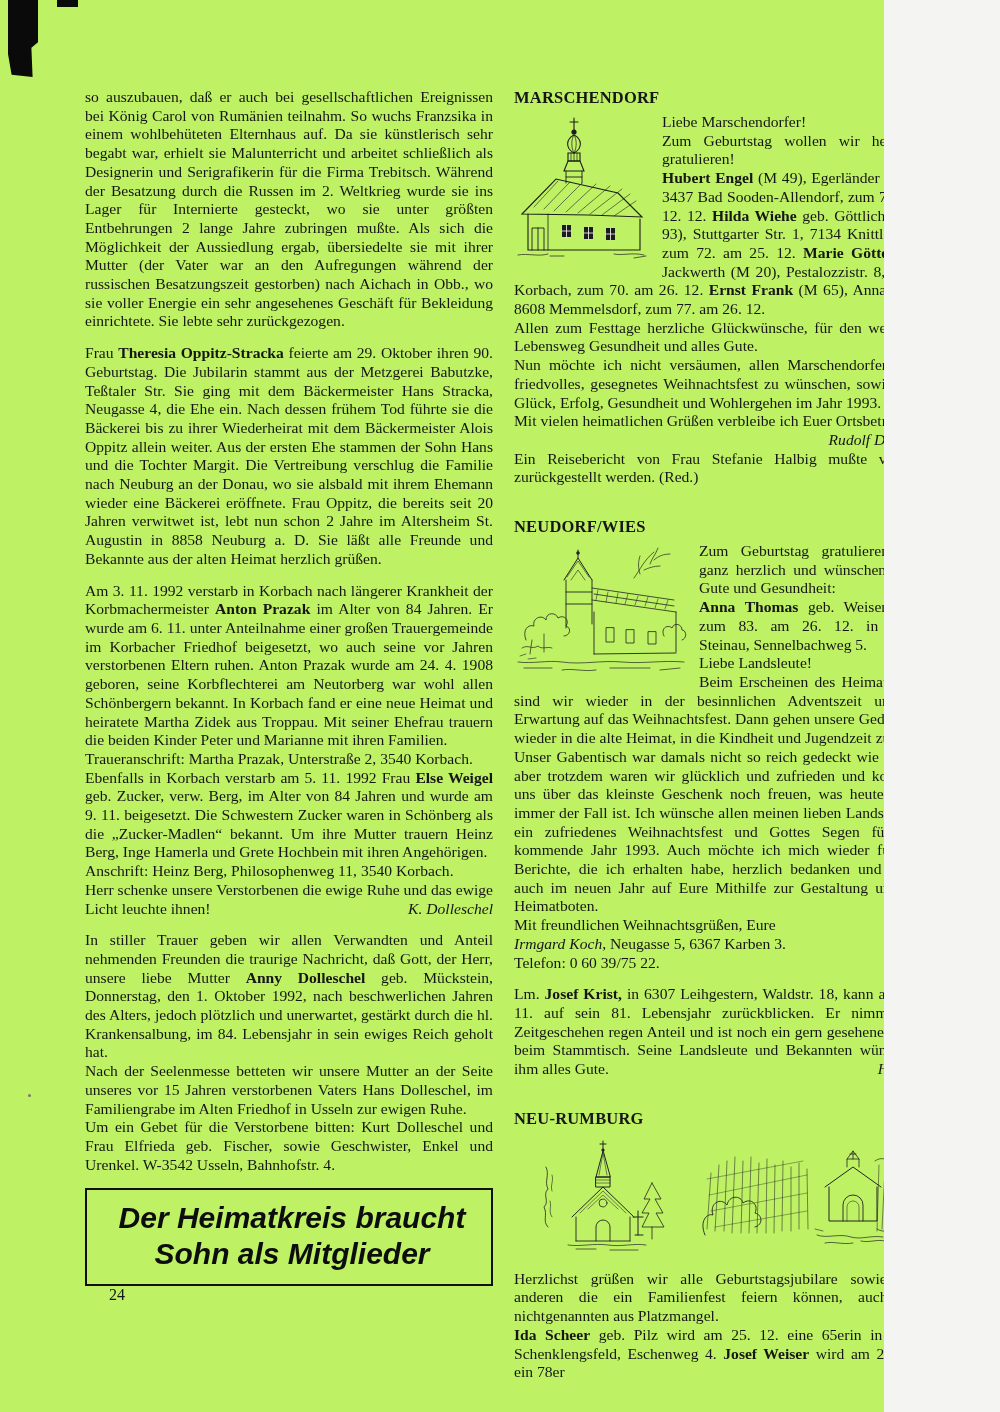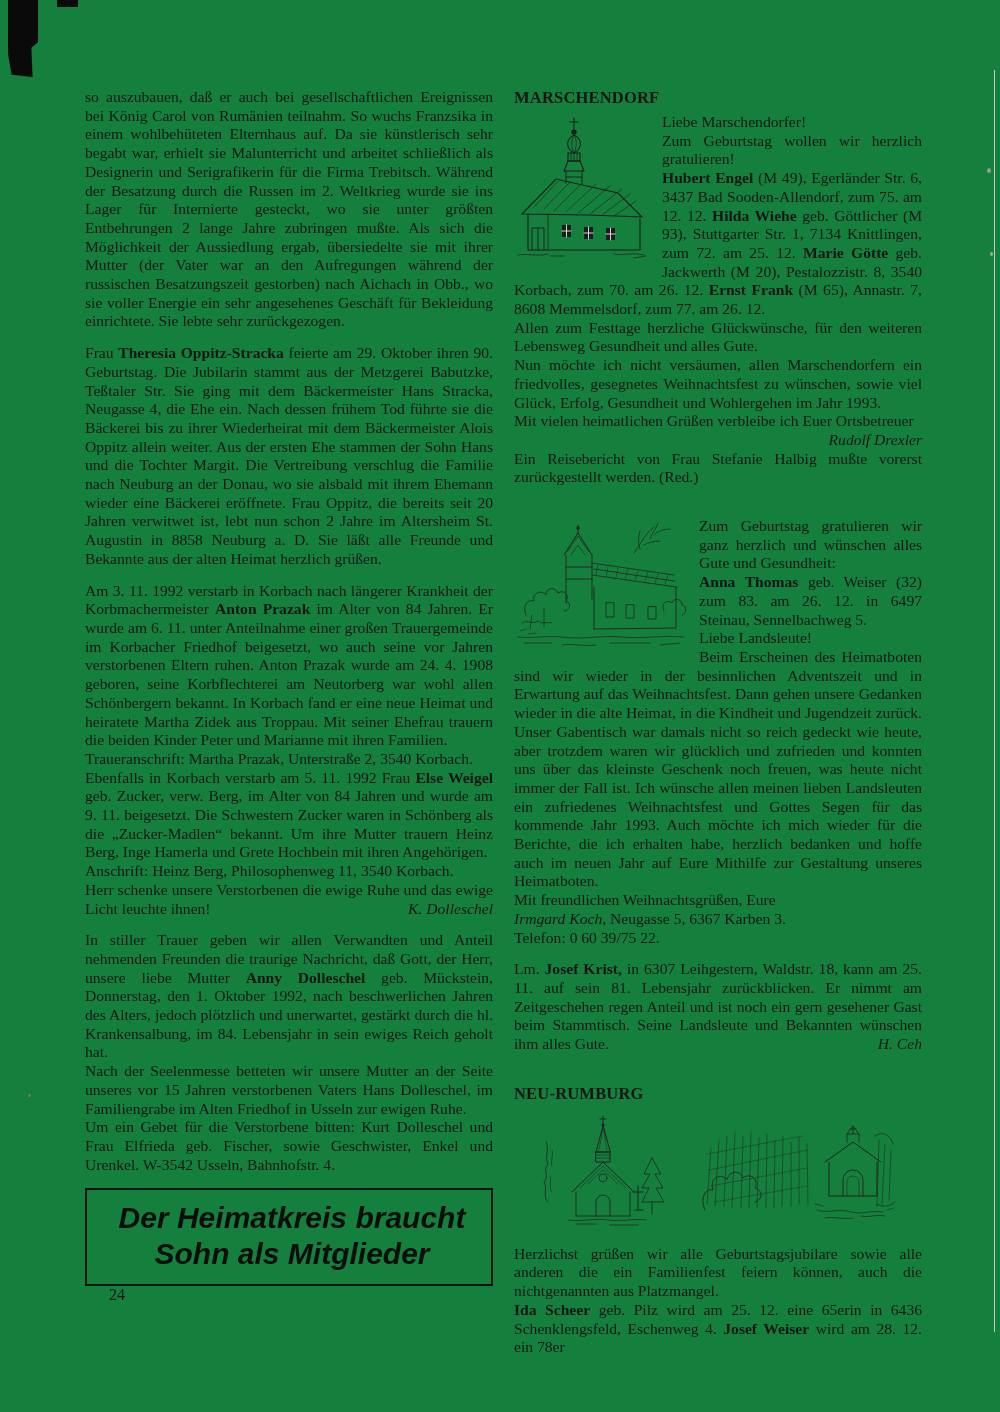--- a/index.html
+++ b/index.html
@@ -1,17 +1,17 @@
 <!DOCTYPE html>
 <html><head>
 <meta charset="utf-8">
 <style>
   html,body{margin:0;padding:0;}
   body{width:1000px;height:1412px;background:#f4f4f2;font-family:"Liberation Serif",serif;color:#161616;}
-  .page{position:relative;width:1000px;height:1412px;background:#15803d;overflow:hidden;}
+  .page{position:relative;width:884px;height:1412px;background:#bef264;overflow:hidden;}
   .col{position:absolute;top:88px;width:408px;}
   .col-left{left:85px;}
   .col-right{left:514px;}
   p.body{font-size:15.6px;line-height:18.7px;text-align:justify;margin:0 0 13px 0;}
   .b{font-weight:bold;}
   .i{font-style:italic;}
   .sig{float:right;font-style:italic;}
   h3.sect{font-size:16.5px;font-weight:bold;text-align:left;margin:0 0 5px 0;letter-spacing:.2px;}
   .section{overflow:hidden;}
   .mt-lg{margin-top:20px;}
@@ -81,20 +81,21 @@
             <path d="M4 140c10-2 20 2 30-1M100 139c8 2 18-2 30 1M36 141h14M120 143l12-2" stroke-width="0.7"></path>
           </g>
         </svg>
       </div>
       <p class="body"><span>Liebe Marschendorfer!</span><br><span>Zum Geburtstag wollen wir herzlich gratulieren!</span><br><span class="b">Hubert Engel</span><span> (M 49), Egerländer Str. 6, 3437 Bad Sooden-Allendorf, zum 75. am 12. 12. </span><span class="b">Hilda Wiehe</span><span> geb. Göttlicher (M 93), Stuttgarter Str. 1, 7134 Knittlingen, zum 72. am 25. 12. </span><span class="b">Marie Götte</span><span> geb. Jackwerth (M 20), Pestalozzistr. 8, 3540 Korbach, zum 70. am 26. 12. </span><span class="b">Ernst Frank</span><span> (M 65), Annastr. 7, 8608 Memmelsdorf, zum 77. am 26. 12.</span><br><span>Allen zum Festtage herzliche Glückwünsche, für den weiteren Lebensweg Gesundheit und alles Gute.</span><br><span>Nun möchte ich nicht versäumen, allen Marschendorfern ein friedvolles, gesegnetes Weihnachtsfest zu wünschen, sowie viel Glück, Erfolg, Gesundheit und Wohlergehen im Jahr 1993.</span><br><span>Mit vielen heimatlichen Grüßen verbleibe ich Euer Ortsbetreuer</span><span class="sig">Rudolf Drexler</span></p>
     </div>
 
     <p class="body mt-lg" style="clear:both;"><span>Ein Reisebericht von Frau Stefanie Halbig mußte vorerst zurückgestellt werden. (Red.)</span></p>
 
     <div class="section mt-xl">
+      <h3 class="sect">NEUDORF/WIES</h3>
       <div class="illus">
         <svg width="175" height="140" viewBox="0 0 175 140">
           <g stroke="#222" fill="none" stroke-width="1" stroke-linecap="round">
             <path d="M64 6v8"></path>
               <circle cx="64" cy="9" r="1.8" fill="#222" stroke="none"></circle>
             <path d="M50 36L64 14l14 22"></path>
             <path d="M53 33l11-16 11 16M57 36l7-10 7 10" stroke-width="0.6"></path>
             <path d="M52 36v48M78 36v44M52 48h26M52 60h26" stroke-width="0.9"></path>
             <path d="M78 44l82 12M78 56l84 12M80 50l80 12" stroke-width="0.8"></path>
             <path d="M84 46l-2 10M94 48l-2 10M104 49l-2 10M114 50l-3 10M124 52l-3 9M134 53l-3 9M144 55l-3 9M154 56l-3 9" stroke-width="0.55"></path>

